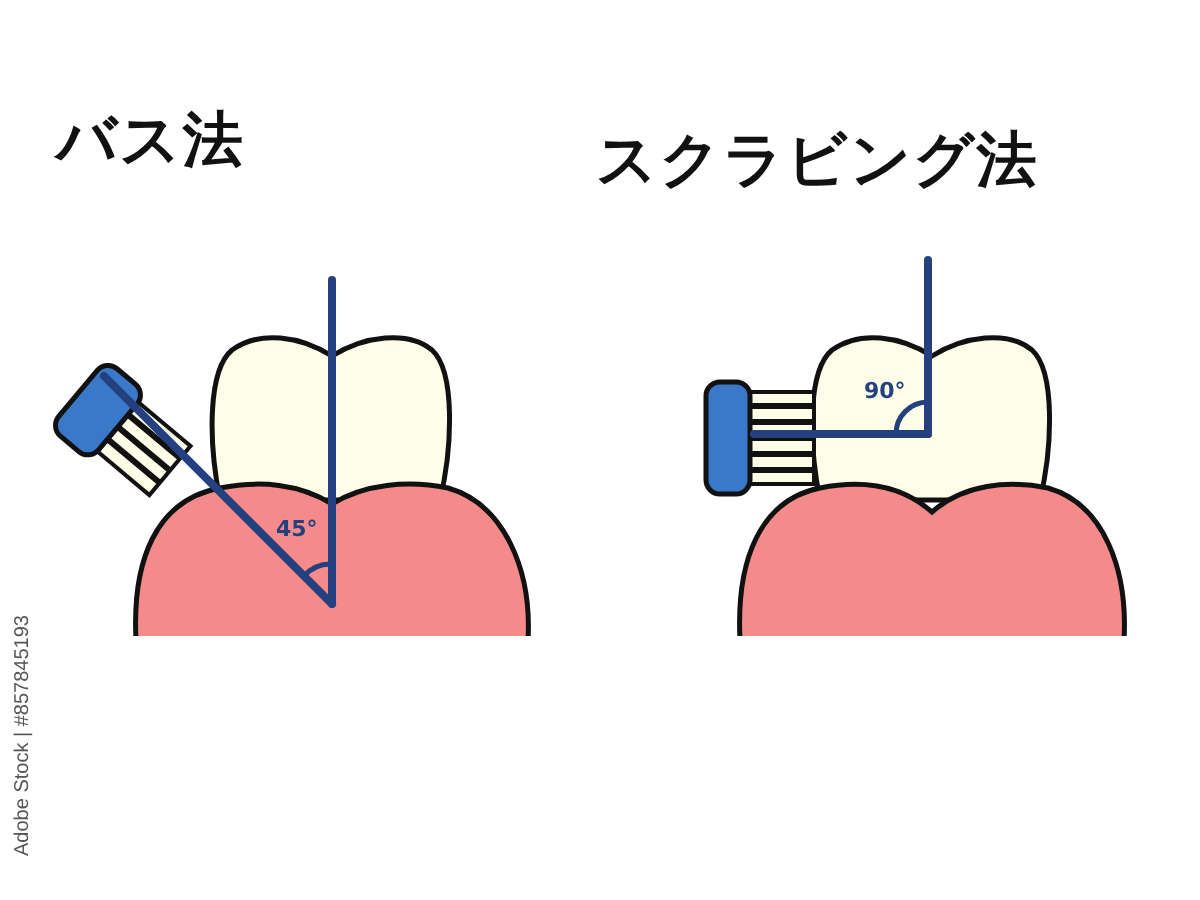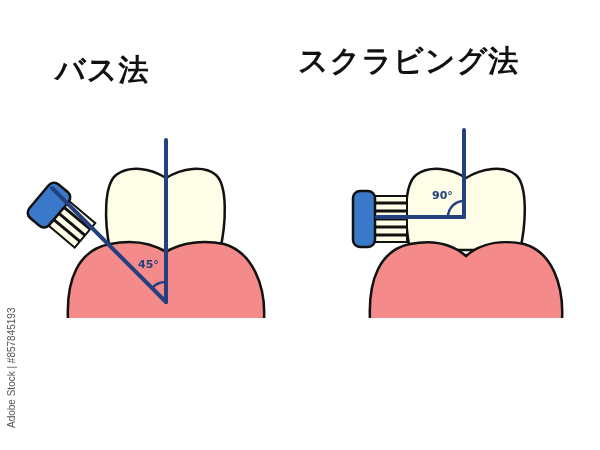--- a/index.html
+++ b/index.html
@@ -1,19 +1,19 @@
 <!DOCTYPE html>
 <html><head>
 <meta charset="utf-8">
 <style>
   html, body { margin: 0; padding: 0; background: #ffffff; }
   body { width: 600px; height: 450px; position: relative; overflow: hidden; font-family: "DejaVu Sans", sans-serif; }
   .title { position: absolute; font-weight: bold; font-size: 30px; color: #111; letter-spacing: 1px; }
-  #t1 { left: 55px; top: 50px; }
-  #t2 { left: 298px; top: 41px; font-family: Liberation Serif, serif; }
+  #t1 { left: 28px; top: 50px; }
+  #t2 { left: 298px; top: 60px; font-family: Liberation Serif, serif; }
   svg.fig { position: absolute; left: 0; top: 0; }
   .angle-label { font-family: "DejaVu Sans", sans-serif; font-weight: bold; font-size: 11px; fill: #24407f; }
   .watermark { position: absolute; left: 6px; top: 318px; transform: rotate(-90deg); transform-origin: left top; font-family: "Liberation Sans", sans-serif; font-size: 10px; color: #555; white-space: nowrap; translate: 0 110px; }
 </style>
 </head>
 <body>
 
 <div class="title" id="t1">バス法</div>
 <div class="title" id="t2">スクラビング法</div>
 

